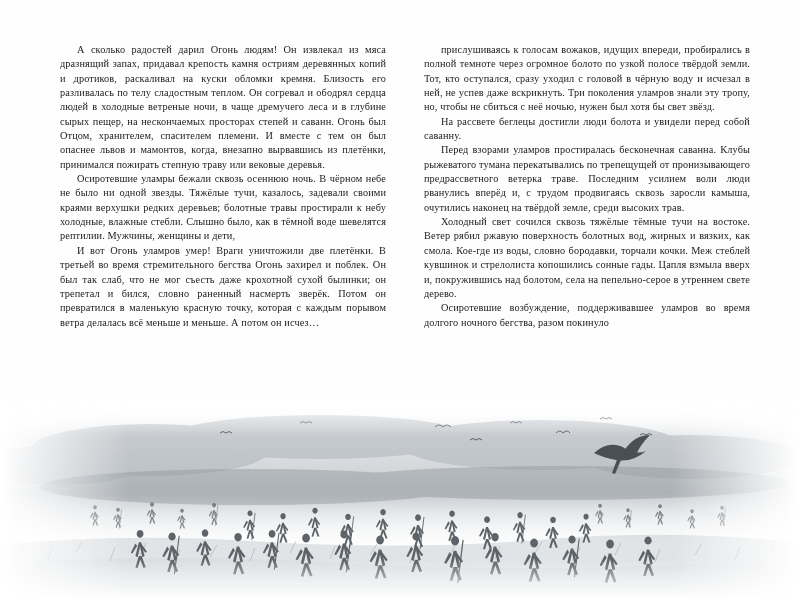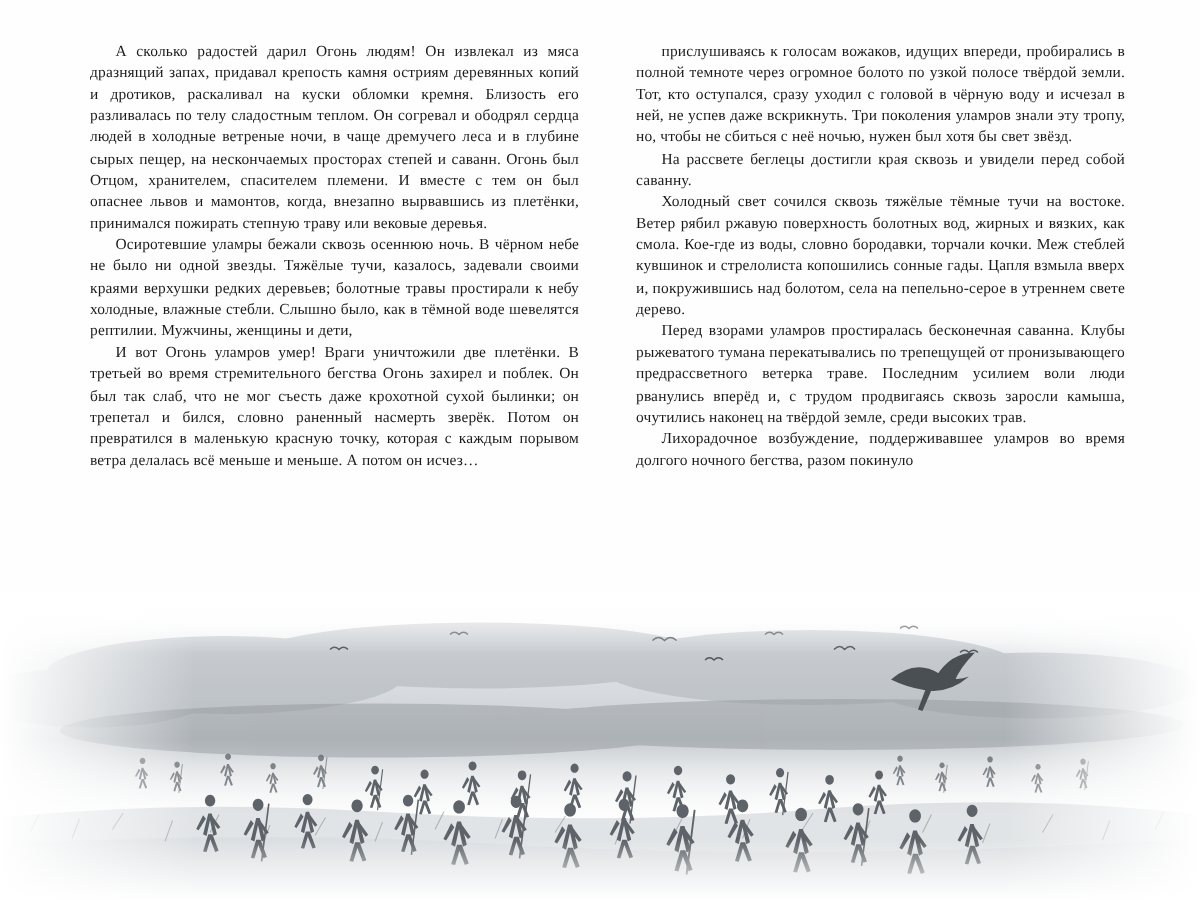--- a/index.html
+++ b/index.html
@@ -15,21 +15,21 @@
   }
   .page {
     position: relative;
     width: 800px;
     height: 600px;
     background: #fefefe;
     box-sizing: border-box;
   }
   .columns {
     position: absolute;
-    top: 28px;
+    top: 43px;
     left: 60px;
     width: 690px;
     display: flex;
     gap: 38px;
     justify-content: center;
   }
   .col {
     width: 326px;
   }
   p {
@@ -60,24 +60,24 @@
   <div class="columns">
 
     <div class="col">
       <p>А сколько радостей дарил Огонь людям! Он извлекал из мяса дразнящий запах, придавал крепость камня остриям деревянных копий и дротиков, раскаливал на куски обломки кремня. Близость его разливалась по телу сладостным теплом. Он согревал и ободрял сердца людей в холодные ветреные ночи, в чаще дремучего леса и в глубине сырых пещер, на нескончаемых просторах степей и саванн. Огонь был Отцом, хранителем, спасителем племени. И вместе с тем он был опаснее львов и мамонтов, когда, внезапно вырвавшись из плетёнки, принимался пожирать степную траву или вековые деревья.</p>
       <p>Осиротевшие уламры бежали сквозь осеннюю ночь. В чёрном небе не было ни одной звезды. Тяжёлые тучи, казалось, задевали своими краями верхушки редких деревьев; болотные травы простирали к небу холодные, влажные стебли. Слышно было, как в тёмной воде шевелятся рептилии. Мужчины, женщины и дети,</p>
       <p>И вот Огонь уламров умер! Враги уничтожили две плетёнки. В третьей во время стремительного бегства Огонь захирел и поблек. Он был так слаб, что не мог съесть даже крохотной сухой былинки; он трепетал и бился, словно раненный насмерть зверёк. Потом он превратился в маленькую красную точку, которая с каждым порывом ветра делалась всё меньше и меньше. А потом он исчез…</p>
     </div>
 
     <div class="col">
       <p>прислушиваясь к голосам вожаков, идущих впереди, пробирались в полной темноте через огромное болото по узкой полосе твёрдой земли. Тот, кто оступался, сразу уходил с головой в чёрную воду и исчезал в ней, не успев даже вскрикнуть. Три поколения уламров знали эту тропу, но, чтобы не сбиться с неё ночью, нужен был хотя бы свет звёзд.</p>
-      <p>На рассвете беглецы достигли края сквозь и увидели перед собой саванну.</p>
+      <p>На рассвете беглецы достигли люди болота и увидели перед собой саванну.</p>
+      <p>Перед взорами уламров простиралась бесконечная саванна. Клубы рыжеватого тумана перекатывались по трепещущей от пронизывающего предрассветного ветерка траве. Последним усилием воли люди рванулись вперёд и, с трудом продвигаясь сквозь заросли камыша, очутились наконец на твёрдой земле, среди высоких трав.</p>
       <p>Холодный свет сочился сквозь тяжёлые тёмные тучи на востоке. Ветер рябил ржавую поверхность болотных вод, жирных и вязких, как смола. Кое-где из воды, словно бородавки, торчали кочки. Меж стеблей кувшинок и стрелолиста копошились сонные гады. Цапля взмыла вверх и, покружившись над болотом, села на пепельно-серое в утреннем свете дерево.</p>
-      <p>Перед взорами уламров простиралась бесконечная саванна. Клубы рыжеватого тумана перекатывались по трепещущей от пронизывающего предрассветного ветерка траве. Последним усилием воли люди рванулись вперёд и, с трудом продвигаясь сквозь заросли камыша, очутились наконец на твёрдой земле, среди высоких трав.</p>
-      <p>Лихорадочное возбуждение, поддерживавшее уламров во время долгого ночного бегства, разом покинуло</p>
+      <p>Осиротевшие возбуждение, поддерживавшее уламров во время долгого ночного бегства, разом покинуло</p>
     </div>
 
   </div>
 
   <svg class="illustration" viewBox="0 0 800 205" preserveAspectRatio="none" xmlns="http://www.w3.org/2000/svg">
     <defs>
       <linearGradient id="skyFade" x1="0" y1="0" x2="0" y2="1">
         <stop offset="0%" stop-color="#ffffff" stop-opacity="0"></stop>
         <stop offset="25%" stop-color="#c9ced3" stop-opacity="0.55"></stop>
         <stop offset="60%" stop-color="#b3b9bf" stop-opacity="0.75"></stop>

